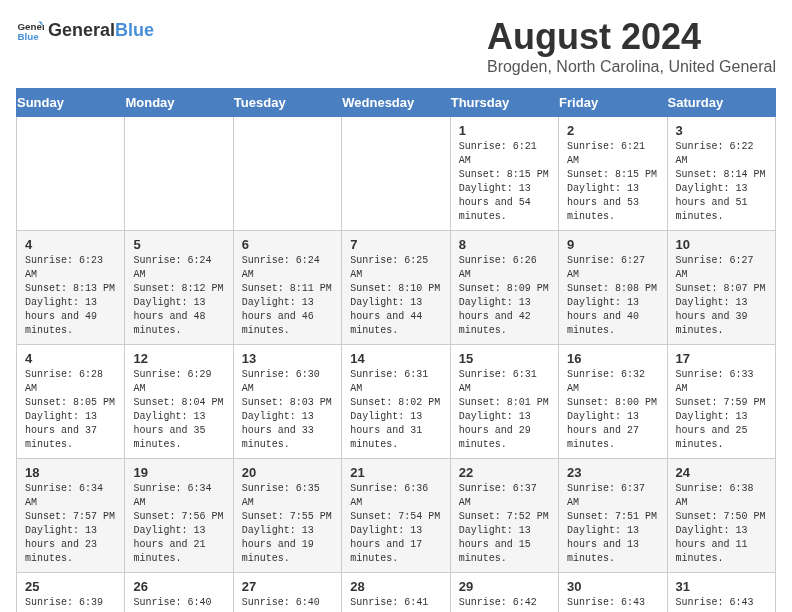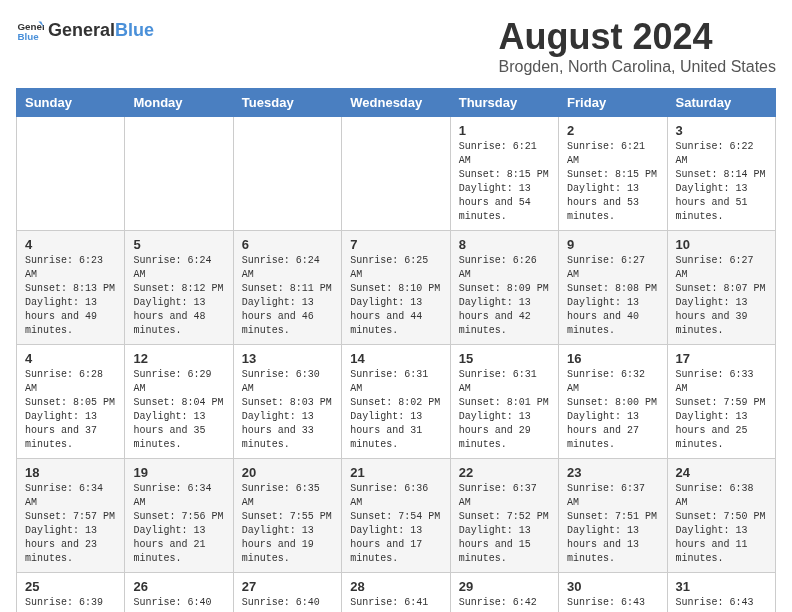--- a/index.html
+++ b/index.html
@@ -39,21 +39,21 @@
     }
     table {
       width: 100%;
       border-collapse: collapse;
       table-layout: fixed;
     }
     thead th {
       background-color: #4a7fc1;
       color: #fff;
       text-align: left;
-      padding: 6px 8px;
+      padding: 6px 0;
       font-size: 13px;
       font-weight: bold;
       border: 1px solid #4a7fc1;
     }
     tbody td {
       border: 1px solid #ccc;
       padding: 6px 8px;
       vertical-align: top;
       font-size: 11px;
       color: #333;
@@ -101,21 +101,21 @@
       <text x="2" y="20" font-size="14" font-weight="bold" fill="#333">General</text>
       <text x="2" y="34" font-size="14" font-weight="bold" fill="#4a90d9">Blue</text>
       <polygon points="32,8 40,16 36,8" fill="#4a90d9"></polygon>
     </svg>
     <div>
       <span style="font-size:18px;font-weight:bold;color:#333;">General</span><span style="font-size:18px;font-weight:bold;color:#4a90d9;">Blue</span>
     </div>
   </div>
   <div class="title-section">
     <div class="main-title">August 2024</div>
-    <div class="subtitle">Brogden, North Carolina, United States</div>
+    <div class="subtitle">Brogden, North Carolina, United General</div>
   </div>
 </div>
 
 <table>
   <thead>
     <tr>
       <th>Sunday</th>
       <th>Monday</th>
       <th>Tuesday</th>
       <th>Wednesday</th>

